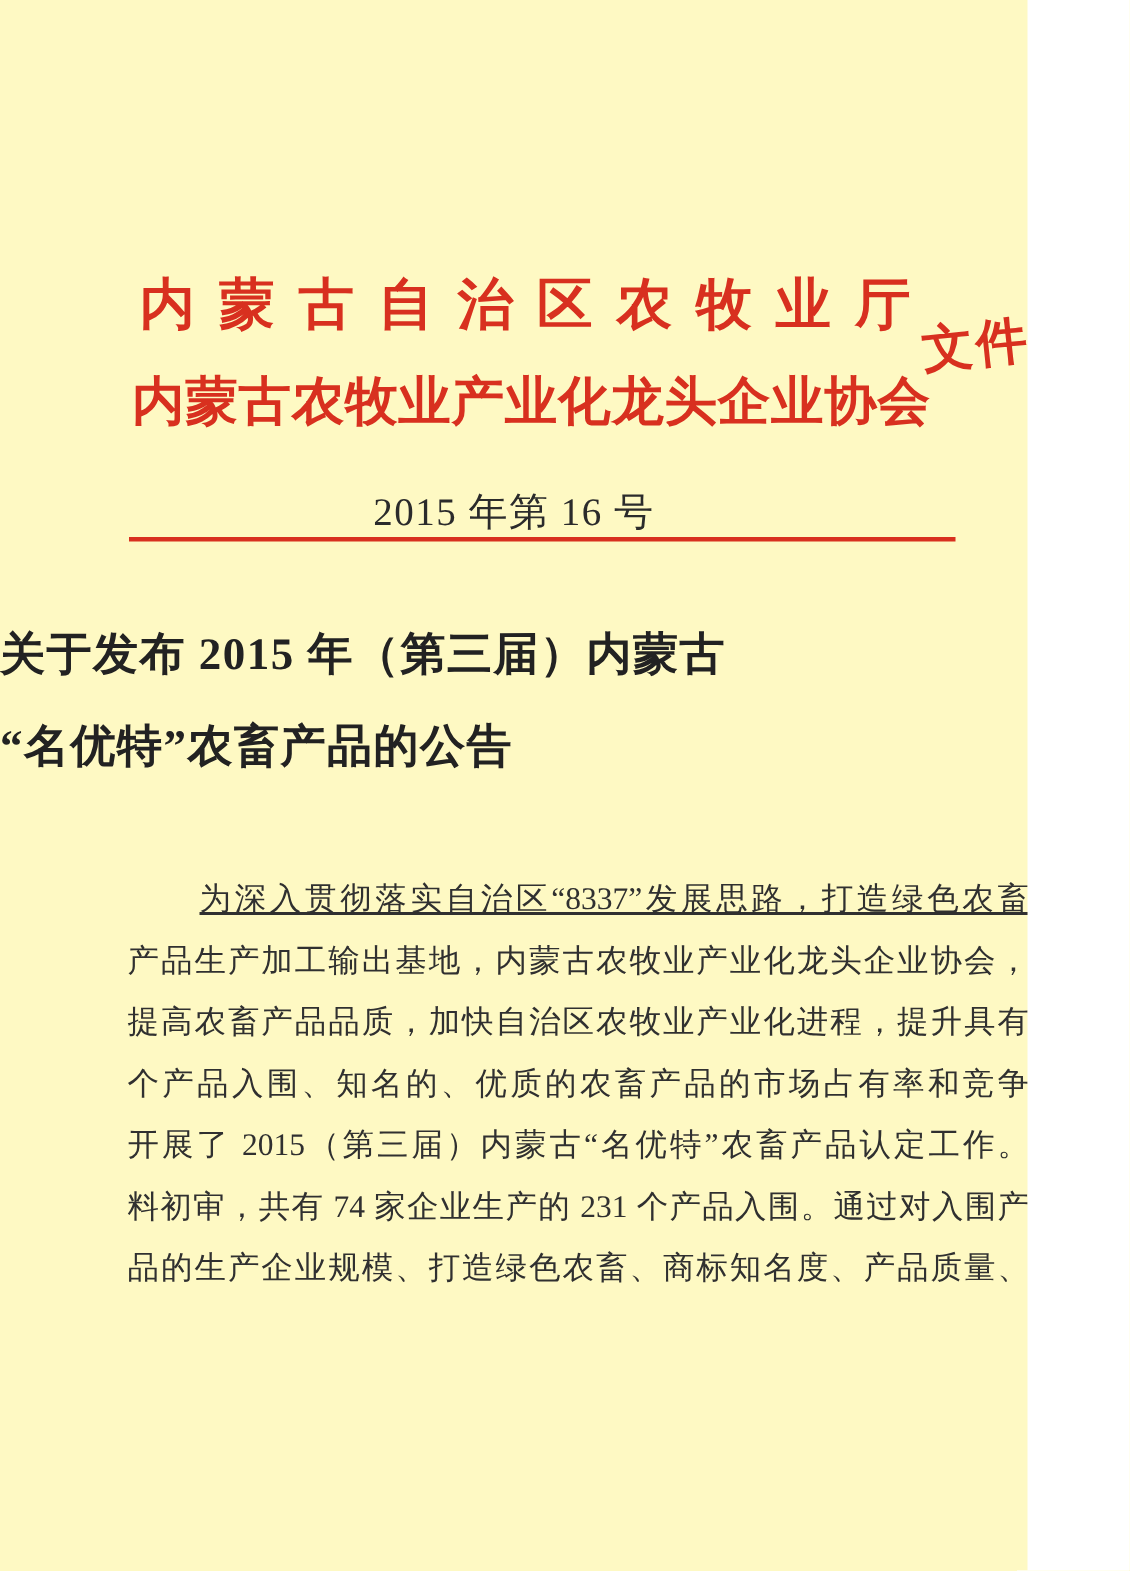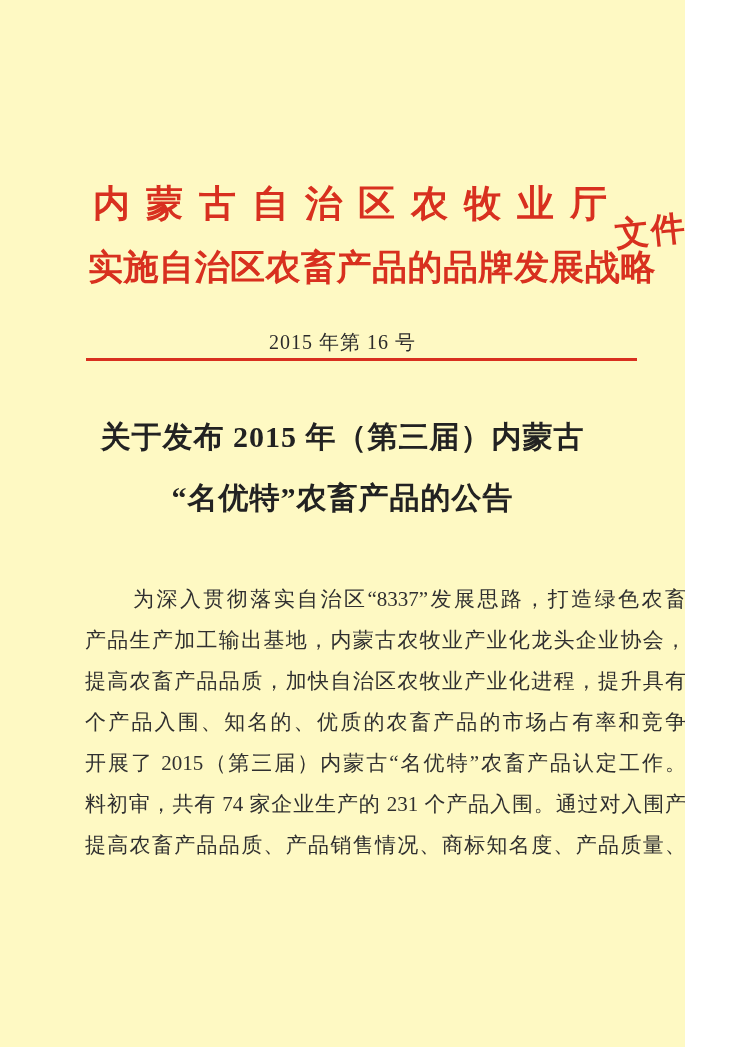--- a/index.html
+++ b/index.html
@@ -48,38 +48,37 @@
     transform: rotate(-6deg);
     transform-origin: left center;
   }
   .doc-number {
     position: absolute;
     left: 0;
     right: 0;
     top: 327px;
     text-align: center;
     color: #2b2b2b;
-    font-size: 20px;
+    font-size: 26px;
     line-height: 30px;
     letter-spacing: 1px;
   }
   .red-rule {
     position: absolute;
     left: 86px;
     top: 358px;
     width: 551px;
     height: 3px;
     background: #d8301f;
   }
   
   .title-line {
     position: absolute;
     left: 0;
     right: 0;
-    text-align: center;
     color: #222222;
     font-size: 30px;
     font-weight: bold;
     letter-spacing: 1px;
     line-height: 34px;
     white-space: nowrap;
   }
   .title-line-1 { top: 420px; }
   .title-line-2 { top: 481px; }
   
@@ -93,30 +92,30 @@
   }
   .body-line {
     height: 41px;
     line-height: 41px;
     text-align: justify;
     text-align-last: justify;
     text-justify: inter-character;
     overflow: hidden;
     white-space: nowrap;
   }
-  .body-line.indent { text-indent: 48px; }
+  .body-line.indent { text-indent: 48px; text-decoration: underline; }
 </style>
 </head>
 <body>
 
 <div class="page">
 
   <div class="org-line-1">内蒙古自治区农牧业厅</div>
 
-  <div class="org-line-2">实施自治区农畜产品的品牌发展战略</div>
+  <div class="org-line-2">内蒙古农牧业产业化龙头企业协会</div>
 
   <div class="doc-suffix">文件</div>
 
   <div class="doc-number">2015 年第 16 号</div>
 
   <div class="red-rule"></div>
 
   <div class="title-line title-line-1">关于发布 2015 年（第三届）内蒙古</div>
 
   <div class="title-line title-line-2">“名优特”农畜产品的公告</div>
@@ -124,17 +123,17 @@
   <div class="body-text">
     <div>
       <div class="body-line indent">为深入贯彻落实自治区“8337”发展思路，打造绿色农畜</div>
       <div class="body-line">产品生产加工输出基地，内蒙古农牧业产业化龙头企业协会，</div>
       <div class="body-line">提高农畜产品品质，加快自治区农牧业产业化进程，提升具有</div>
       <div class="body-line">个产品入围、知名的、优质的农畜产品的市场占有率和竞争</div>
       <div class="body-line">开展了 2015（第三届）内蒙古“名优特”农畜产品认定工作。</div>
     </div>
     <div>
       <div class="body-line">料初审，共有 74 家企业生产的 231 个产品入围。通过对入围产</div>
-      <div class="body-line">提高农畜产品品质、产品销售情况、商标知名度、产品质量、</div>
+      <div class="body-line">品的生产企业规模、打造绿色农畜、商标知名度、产品质量、</div>
     </div>
   </div>
 
 </div>
 
 </body></html>

